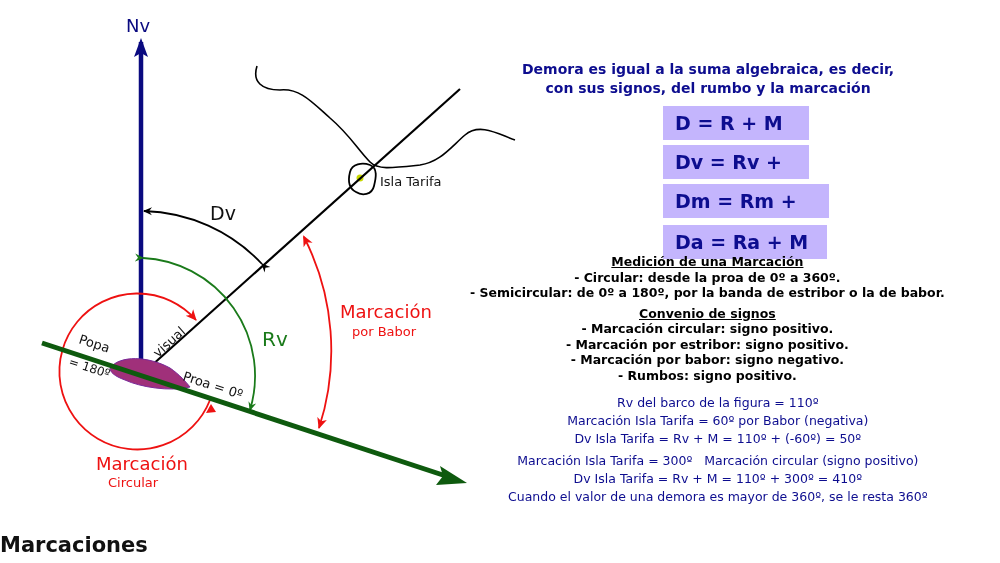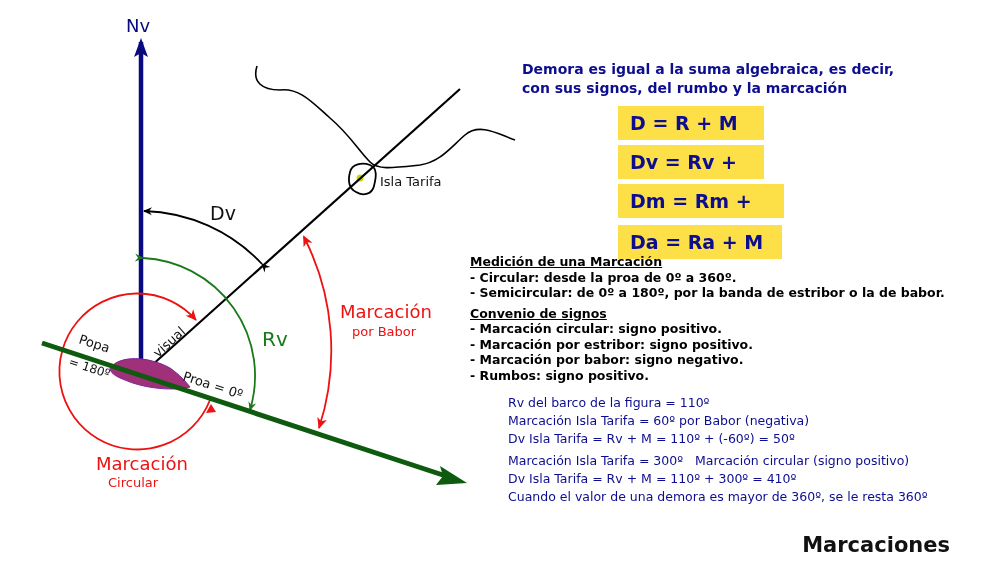--- a/index.html
+++ b/index.html
@@ -1,28 +1,28 @@
 <!DOCTYPE html>
 <html><head>
 <meta charset="utf-8">
 <style>
   html, body { margin: 0; padding: 0; background: #ffffff; }
   body { width: 1000px; height: 563px; position: relative; overflow: hidden;
          font-family: "DejaVu Sans", "Liberation Sans", sans-serif; }
   #diagram { position: absolute; left: 0; top: 0; }
-  .txt { position: absolute; white-space: nowrap; }
+  .txt { position: absolute; white-space: nowrap; text-align: center; }
   .intro { left: 522px; top: 60px; color: #0d0d8f; font-weight: bold; font-size: 14px; line-height: 19px; }
-  .formula { position: absolute; background: #fde047; color: #0d0d8f; font-weight: bold;
-             font-size: 19px; line-height: 34px; height: 34px; padding: 0 12px; box-sizing: border-box; }
+  .formula { position: absolute; background: #c4b5fd; color: #0d0d8f; font-weight: bold;
+             font-size: 19px; line-height: 34px; height: 34px; padding: 0 12px; box-sizing: border-box; margin-left: 45px; }
   .notes { left: 470px; top: 254px; color: #000; font-weight: bold; font-size: 12.5px; line-height: 15.5px; }
   .notes .head { text-decoration: underline; }
   .notes .gap { height: 5px; }
   .example { left: 508px; top: 394px; color: #0d0d8f; font-weight: normal; font-size: 12.5px; line-height: 18px; }
   .example .row2 { margin-top: 4px; }
-  .title { left: 0; width: 950px; text-align: right; top: 533px; font-weight: bold; font-size: 21px; color: #111; }
+  .title { left: 0; width: 950px; text-align: left; top: 533px; font-weight: bold; font-size: 21px; color: #111; }
   svg text { font-family: "DejaVu Sans", "Liberation Sans", sans-serif; }
 </style>
 </head>
 <body>
 
 <svg id="diagram" width="1000" height="563" viewBox="0 0 1000 563">
   <defs>
     <marker id="arrBlack" markerWidth="10" markerHeight="10" refX="8" refY="5" orient="auto" markerUnits="userSpaceOnUse">
       <path d="M0,1 L9,5 L0,9 L3,5 Z" fill="#000"></path>
     </marker>

